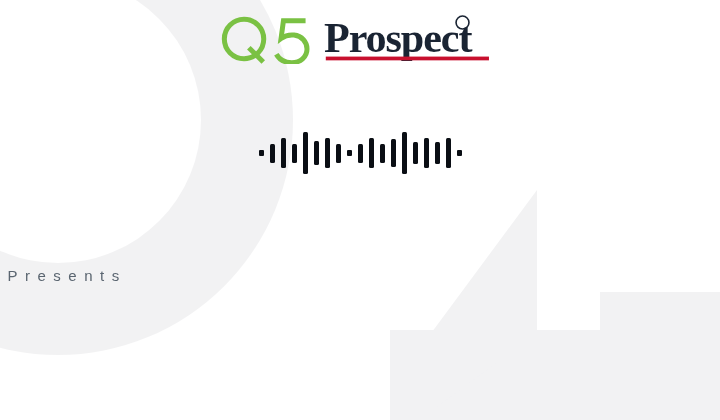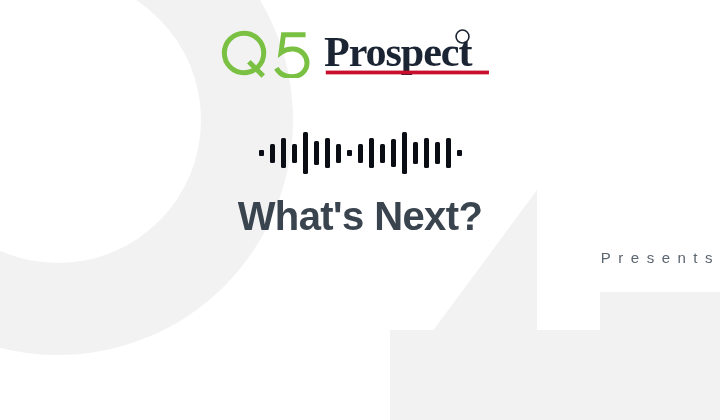--- a/index.html
+++ b/index.html
@@ -29,21 +29,21 @@
     left: 0; top: 0;
     width: 720px; height: 420px;
     z-index: 0;
     pointer-events: none;
   }
 
   
   #logo-row {
     position: absolute;
     left: 0;
-    top: 22px;
+    top: 8px;
     width: 720px;
     height: 62px;
     z-index: 5;
     display: flex;
     align-items: center;
     justify-content: center;
     gap: 12px;
   }
 
   #q5-logo {
@@ -94,23 +94,23 @@
     font-weight: bold;
     color: #3a444f;
     letter-spacing: -0.6px;
     line-height: 46px;
     margin: 0;
   }
 
   #presents {
     position: absolute;
     left: 0;
-    top: 248px;
-    width: 720px;
-    text-align: right;
+    top: 266px;
+    width: 720px;
+    text-align: left;
     z-index: 5;
     font-family: "Liberation Sans", sans-serif;
     font-size: 15px;
     font-weight: normal;
     color: #5a6570;
     letter-spacing: 7.5px;
     text-indent: 7.5px;
     line-height: 20px;
   }
 
@@ -197,20 +197,17 @@
       <div class="wf-bar" style="width: 5px; height: 19px; background: rgb(10, 14, 20); margin-right: 6px;"></div>
       <div class="wf-bar" style="width: 5px; height: 28px; background: rgb(10, 14, 20); margin-right: 6px;"></div>
       <div class="wf-bar" style="width: 5px; height: 42px; background: rgb(10, 14, 20); margin-right: 6px;"></div>
       <div class="wf-bar" style="width: 5px; height: 22px; background: rgb(10, 14, 20); margin-right: 6px;"></div>
       <div class="wf-bar" style="width: 5px; height: 30px; background: rgb(10, 14, 20); margin-right: 6px;"></div>
       <div class="wf-bar" style="width: 5px; height: 22px; background: rgb(10, 14, 20); margin-right: 6px;"></div>
       <div class="wf-bar" style="width: 5px; height: 30px; background: rgb(10, 14, 20); margin-right: 6px;"></div>
       <div class="wf-bar" style="width: 5px; height: 6px; background: rgb(10, 14, 20); margin-right: 0px; border-radius: 1px;"></div>
     </div>
 
-  <div id="headline">
-    <div id="title-text" style="color: rgb(58, 68, 79);">What's Next?</div>
-  </div>
 
   <div id="presents" style="color: rgb(90, 101, 112);">Presents</div>
 
 
 </div>
 
 </body></html>

